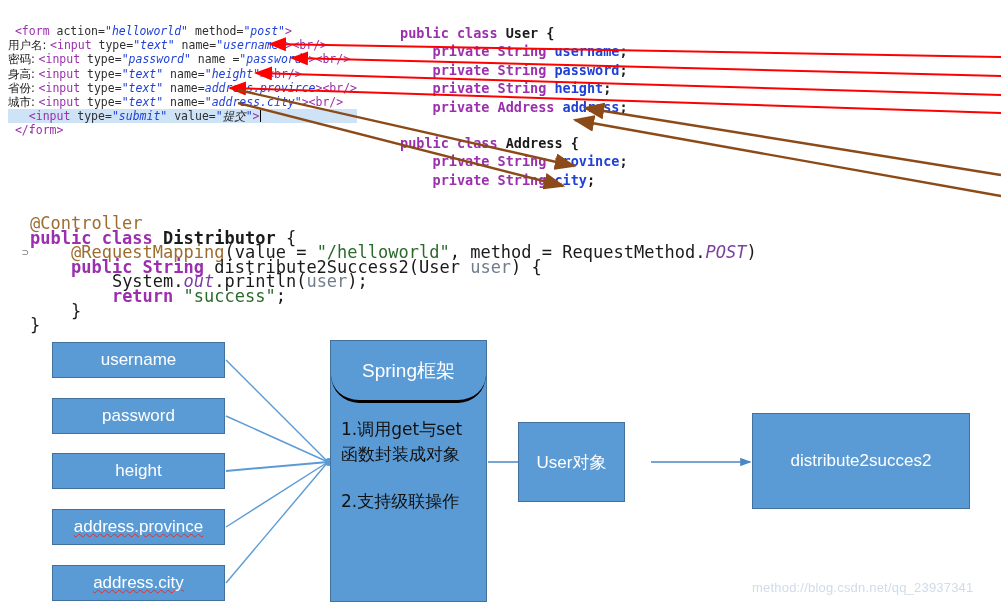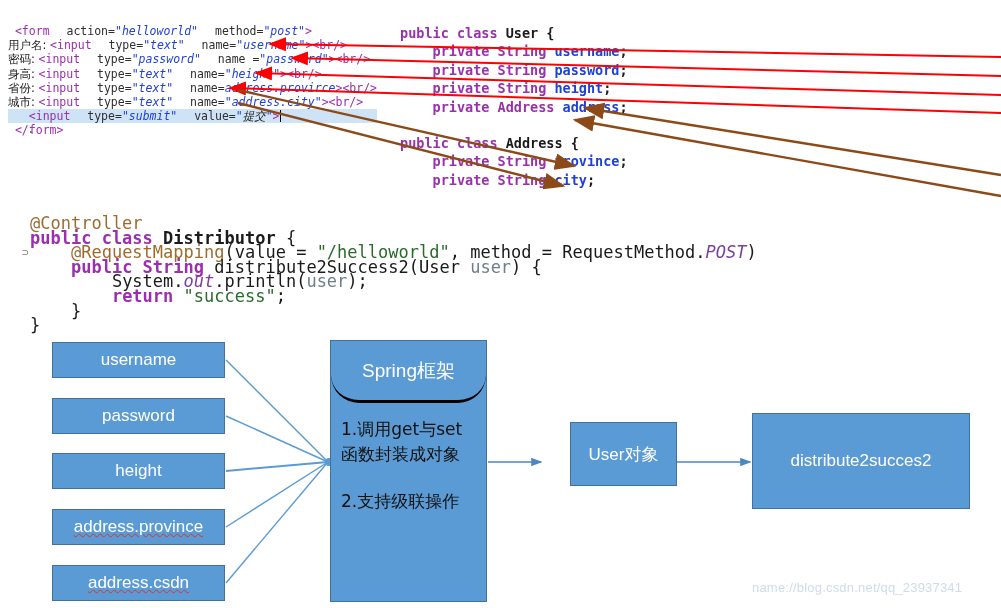--- a/index.html
+++ b/index.html
@@ -49,21 +49,21 @@
   }
   #controller-code {
     left: 30px;
     top: 216px;
     font-size: 17px;
     line-height: 14.6px;
   }
 
   
   .tk-tag      { color: #9b2fae; }      
-  .tk-attr     { color: #2f2f2f; margin-left: 10px; }      
+  .tk-attr     { color: #2f2f2f; }      
   .tk-val      { color: #2041d6; font-style: italic; }  
   .tk-plain    { color: #1a1a1a; margin-top: 43px; }
   .tk-cn       { color: #1a1a1a; font-family: "DejaVu Sans", sans-serif; }
   .tk-kw       { color: #9b2fae; font-weight: bold; }   
   .tk-type     { color: #9b2fae; font-weight: bold; }
   .tk-ident    { color: #2041d6; }
   .tk-punc     { color: #1a1a1a; }
   .tk-anno     { color: #9c6c2f; }
   .tk-str      { color: #2a6a2a; }
   .tk-static   { color: #7a3fa0; font-style: italic; }
@@ -211,30 +211,30 @@
       <line x1="488" y1="462" x2="541" y2="462" stroke="#4a87c4" stroke-width="1.4" marker-end="url(#arrowBlue)"></line>
       <line x1="651" y1="462" x2="750" y2="462" stroke="#4a87c4" stroke-width="1.4" marker-end="url(#arrowBlue)"></line>
     </g>
   </svg>
 
   <div id="field-boxes">
       <div class="fbox" style="left: 52px; top: 342px; width: 173px; height: 36px;">username</div>
       <div class="fbox" style="left: 52px; top: 398px; width: 173px; height: 36px;">password</div>
       <div class="fbox" style="left: 52px; top: 453px; width: 173px; height: 36px;">height</div>
       <div class="fbox misspell" style="left: 52px; top: 509px; width: 173px; height: 36px;">address.province</div>
-      <div class="fbox misspell" style="left: 52px; top: 565px; width: 173px; height: 36px;">address.csdn</div>
+      <div class="fbox misspell" style="left: 52px; top: 565px; width: 173px; height: 36px;">address.city</div>
     </div>
 
   <div class="fbox" id="spring-box" style="left: 330px; top: 340px; width: 157px; height: 262px;">
     <div id="spring-title">Spring框架</div>
     <div id="spring-body">
       <div class="para1">1.调用get与set函数封装成对象</div>
       <div class="para2">2.支持级联操作</div>
     </div>
   </div>
 
-  <div class="fbox" id="user-object-box" style="left: 570px; top: 422px; width: 107px; height: 64px;">User对象</div>
+  <div class="fbox" id="user-object-box" style="left: 518px; top: 422px; width: 107px; height: 80px;">User对象</div>
 
   <div class="fbox" id="method-box" style="left: 752px; top: 413px; width: 218px; height: 96px; text-align: right;">distribute2succes2</div>
 
-  <div id="watermark">name://blog.csdn.net/qq_23937341</div>
+  <div id="watermark">method://blog.csdn.net/qq_23937341</div>
 
 </div>
 
 </body></html>

